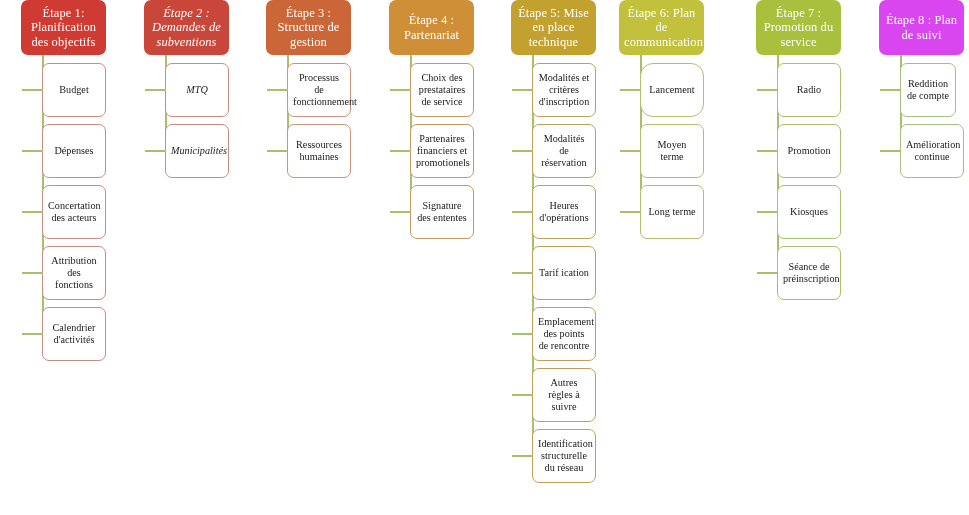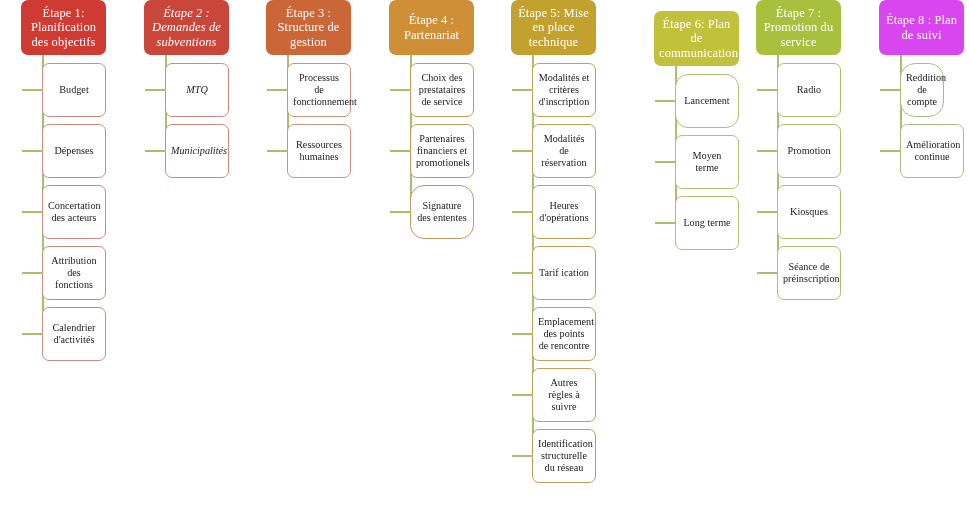--- a/index.html
+++ b/index.html
@@ -156,21 +156,21 @@
         <span class="col-header-text">Étape 4 : Partenariat</span>
       </div>
       <div class="trunk" style="height: 159px; background: rgb(169, 191, 107);"></div>
       <div class="items">
         <div class="item" style="border-color: rgb(194, 153, 95); width: 64px;">
           <span class="item-text">Choix des prestataires de service</span>
         </div>
         <div class="item" style="border-color: rgb(194, 153, 95); width: 64px;">
           <span class="item-text">Partenaires financiers et promotionels</span>
         </div>
-        <div class="item" style="border-color: rgb(194, 153, 95); width: 64px; border-radius: 14px;">
+        <div class="item" style="border-color: rgb(194, 153, 95); width: 64px;">
           <span class="item-text">Signature des ententes</span>
         </div>
       </div>
     </div>
     <div class="column" style="left: 511px; width: 85px;">
       <div class="col-header" style="background: rgb(194, 161, 46); font-family: Liberation Serif, serif;">
         <span class="col-header-text">Étape 5: Mise en place technique</span>
       </div>
       <div class="trunk" style="height: 403px; background: rgb(169, 191, 107);"></div>
       <div class="items">
@@ -190,21 +190,21 @@
           <span class="item-text">Emplacement des points de rencontre</span>
         </div>
         <div class="item" style="border-color: rgb(191, 160, 90); width: 64px;">
           <span class="item-text">Autres règles à suivre</span>
         </div>
         <div class="item" style="border-color: rgb(191, 160, 90); width: 64px;">
           <span class="item-text">Identification structurelle du réseau</span>
         </div>
       </div>
     </div>
-    <div class="column" style="left: 654px; width: 85px; margin-top: 11px;">
+    <div class="column" style="left: 619px; width: 85px;">
       <div class="col-header" style="background: rgb(194, 193, 60);">
         <span class="col-header-text">Étape 6: Plan de communication</span>
       </div>
       <div class="trunk" style="height: 159px; background: rgb(169, 191, 107);"></div>
       <div class="items">
         <div class="item" style="border-color: rgb(185, 187, 110); width: 64px; border-radius: 13px;">
           <span class="item-text">Lancement</span>
         </div>
         <div class="item" style="border-color: rgb(185, 187, 110); width: 64px;">
           <span class="item-text">Moyen terme</span>
@@ -233,21 +233,21 @@
           <span class="item-text">Séance de préinscription</span>
         </div>
       </div>
     </div>
     <div class="column" style="left: 879px; width: 85px;">
       <div class="col-header" style="background: #d946ef;">
         <span class="col-header-text">Étape 8 : Plan de suivi</span>
       </div>
       <div class="trunk" style="height: 98px; background: rgb(169, 191, 107);"></div>
       <div class="items">
-        <div class="item" style="border-color: rgb(166, 191, 132); width: 44px; border-radius: 15px;">
+        <div class="item" style="border-color: rgb(166, 191, 132); width: 56px;">
           <span class="item-text">Reddition de compte</span>
         </div>
         <div class="item" style="border-color: rgb(166, 191, 132); width: 64px;">
           <span class="item-text">Amélioration continue</span>
         </div>
       </div>
     </div>
   </div>
 
 </body></html>

